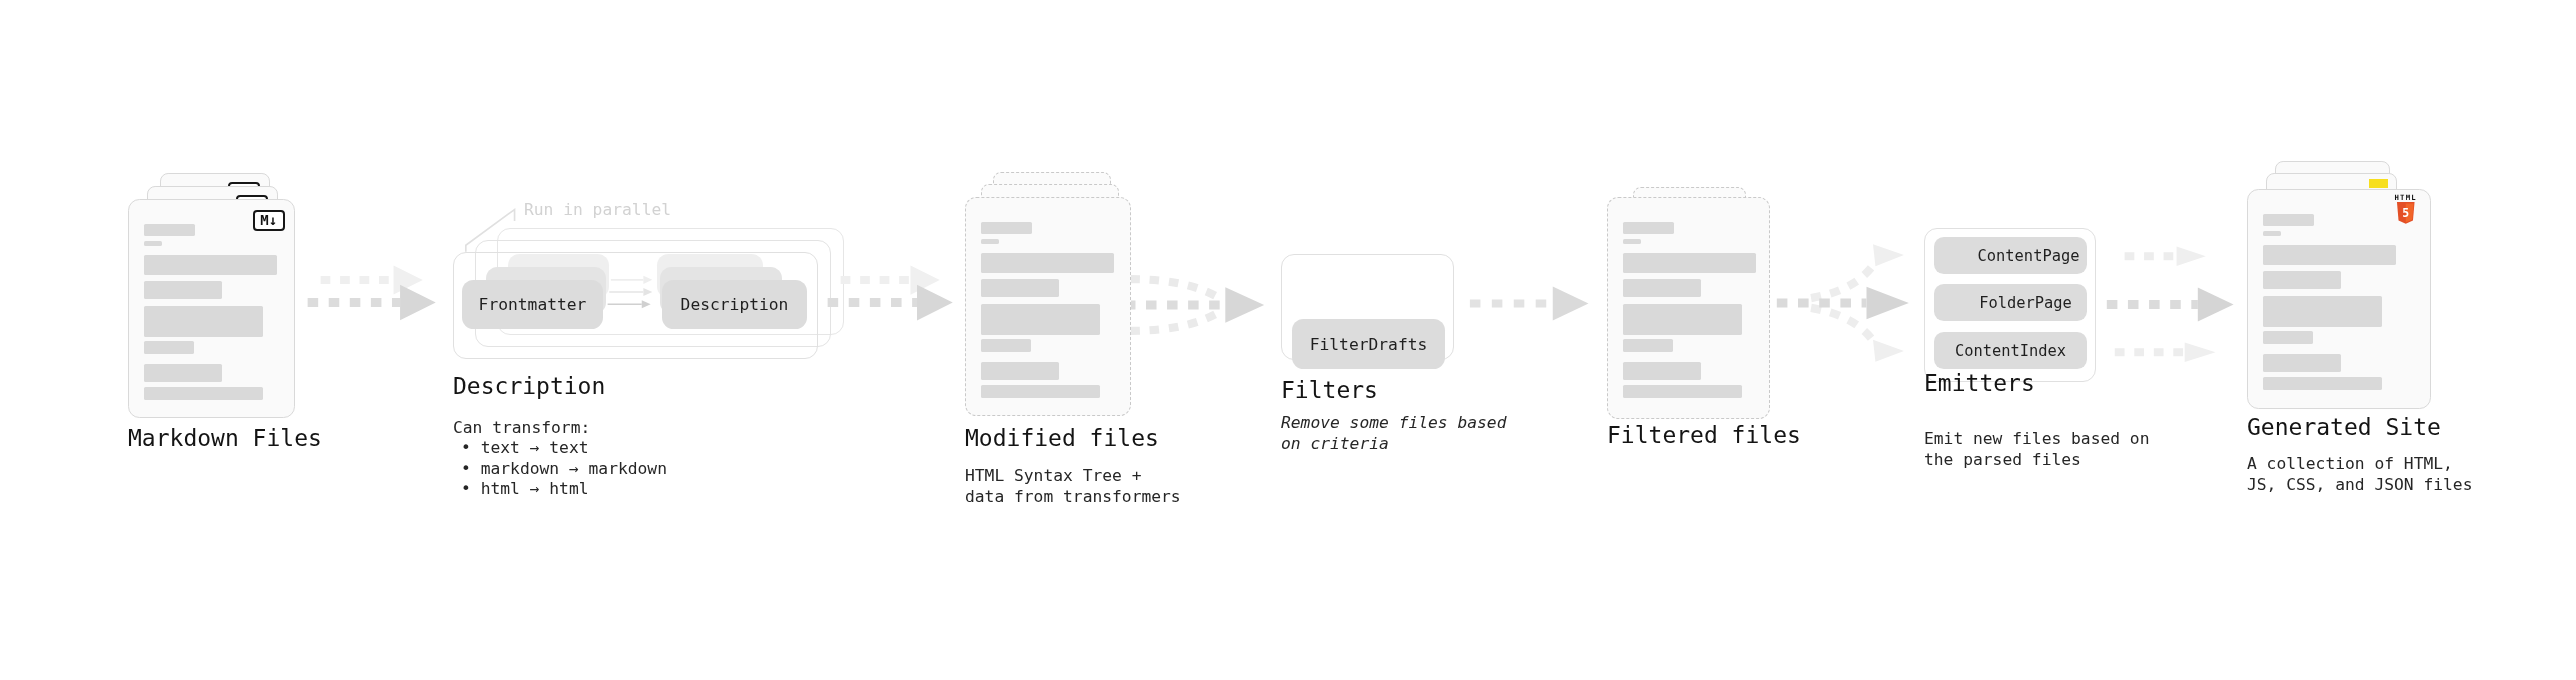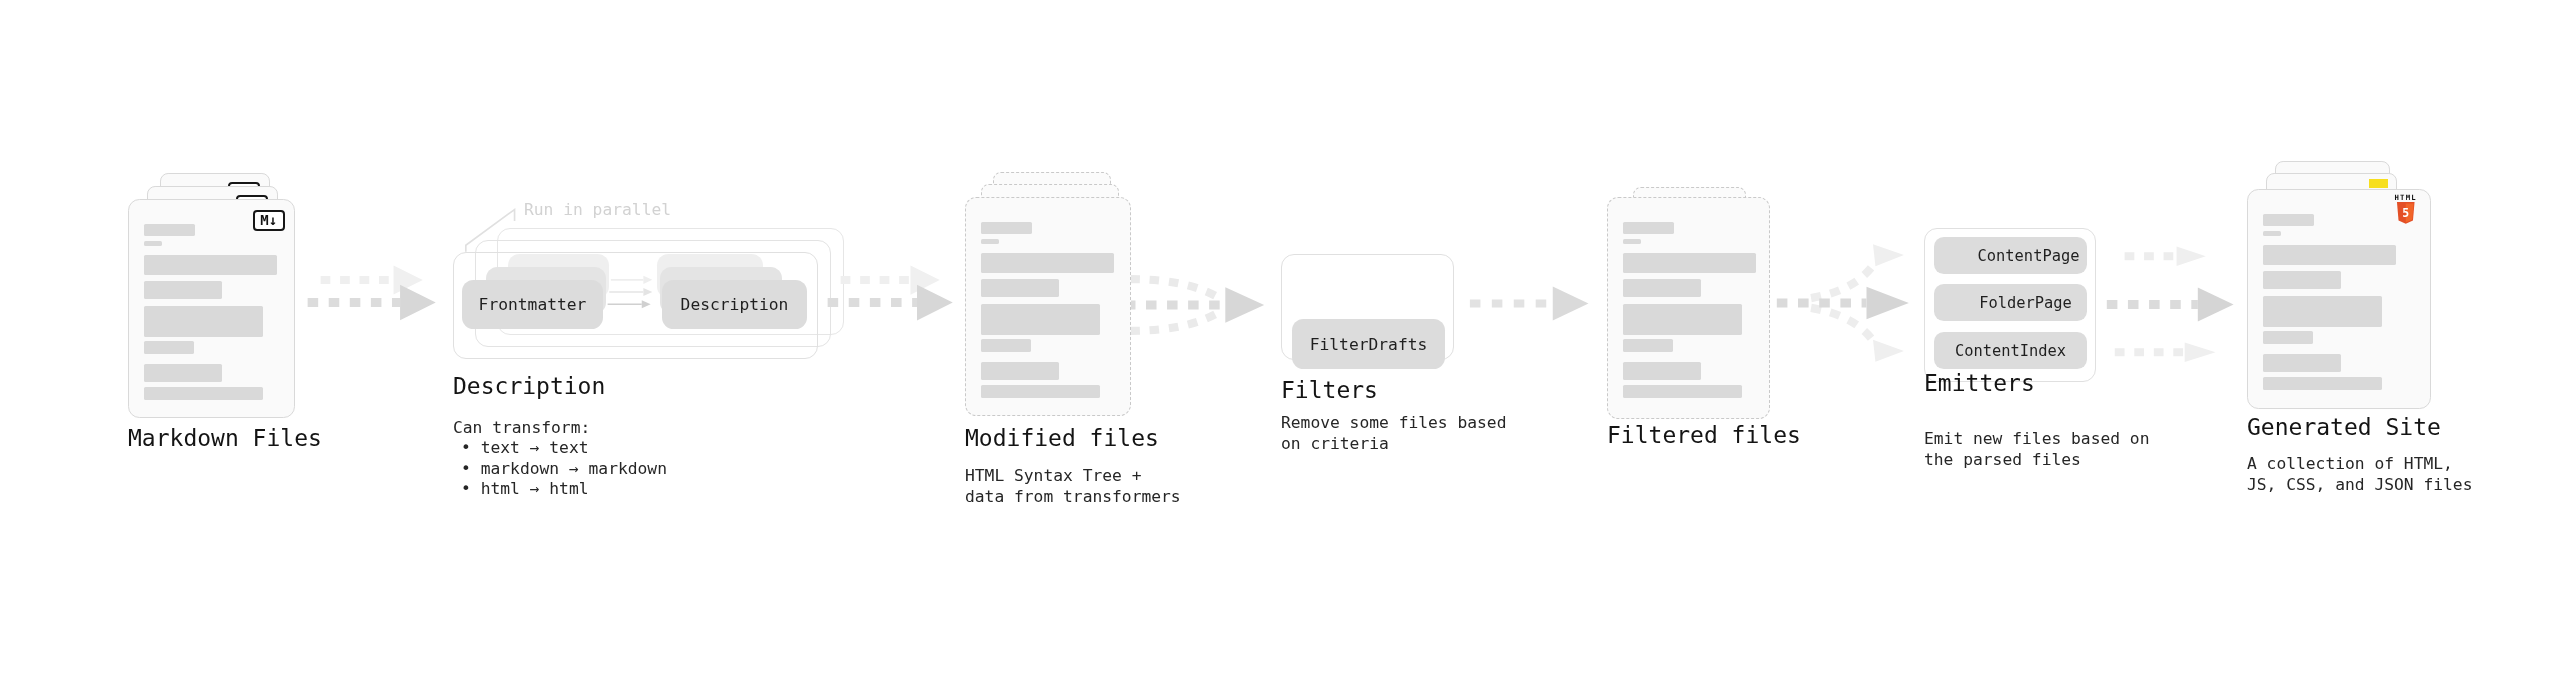--- a/index.html
+++ b/index.html
@@ -147,21 +147,21 @@
     <path d="M8 74 Q80 74 120 50" stroke="#eaeaea" stroke-width="10" stroke-dasharray="12 12" fill="none"></path>
     <line x1="2" y1="42" x2="126" y2="42" stroke="#dcdcdc" stroke-width="11" stroke-dasharray="13 13"></line>
     <polygon points="126,20 174,42 126,64" fill="#d7d7d7"></polygon>
   </svg>
 
   <div class="obox white" style="left:1281px;top:254px;width:173px;height:106px;"></div>
   <div class="pill" style="left:1292px;top:279px;width:153px;height:50px;margin-top:40px;">
       <span>FilterDrafts</span>
     </div>
   <div class="title" style="left:1281px;top:379px;">Filters</div>
-  <div class="desc" style="left:1281px;top:412px;">
+  <div class="desc" style="left:1281px;top:412px;font-style:italic;">
     <div>Remove some files based</div>
     <div>on criteria</div>
   </div>
 
   <svg style="left:1468px;top:284px;" width="124" height="39" viewBox="0 0 152 48">
     <line x1="2" y1="24" x2="104" y2="24" stroke="#e2e2e2" stroke-width="10" stroke-dasharray="13 14"></line>
     <polygon points="104,3 148,24 104,45" fill="#dadada"></polygon>
   </svg>
 
   <div class="card dashed" style="left:1633px;top:187px;width:113px;height:42px;z-index:1;border-radius:8.1px;"></div>

